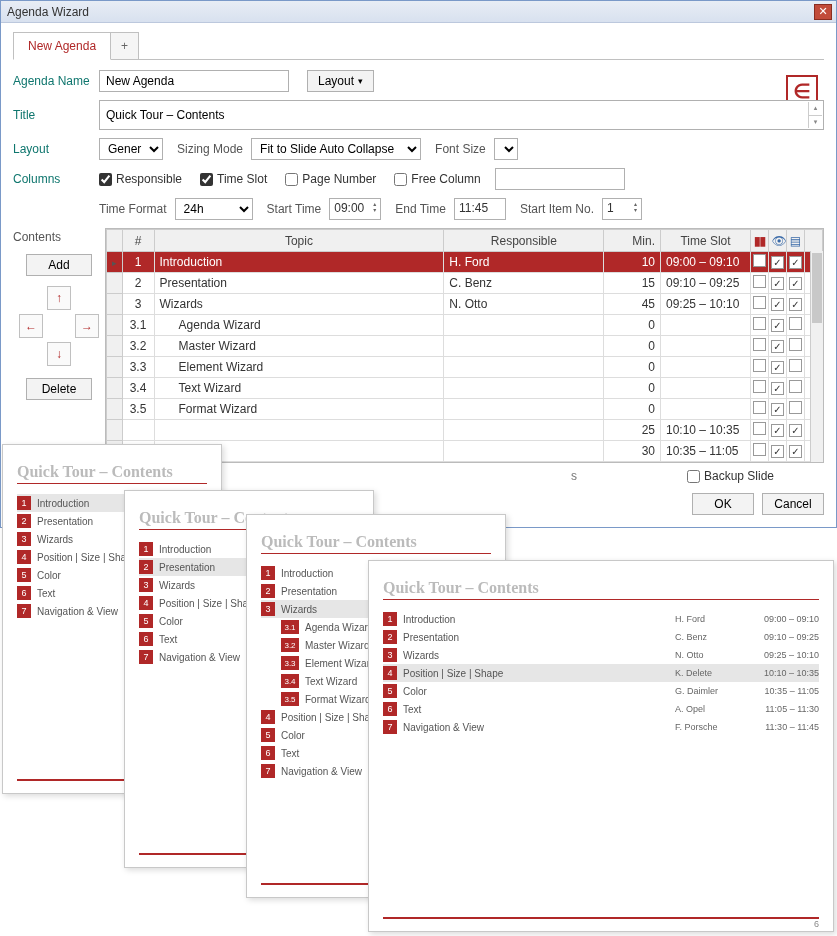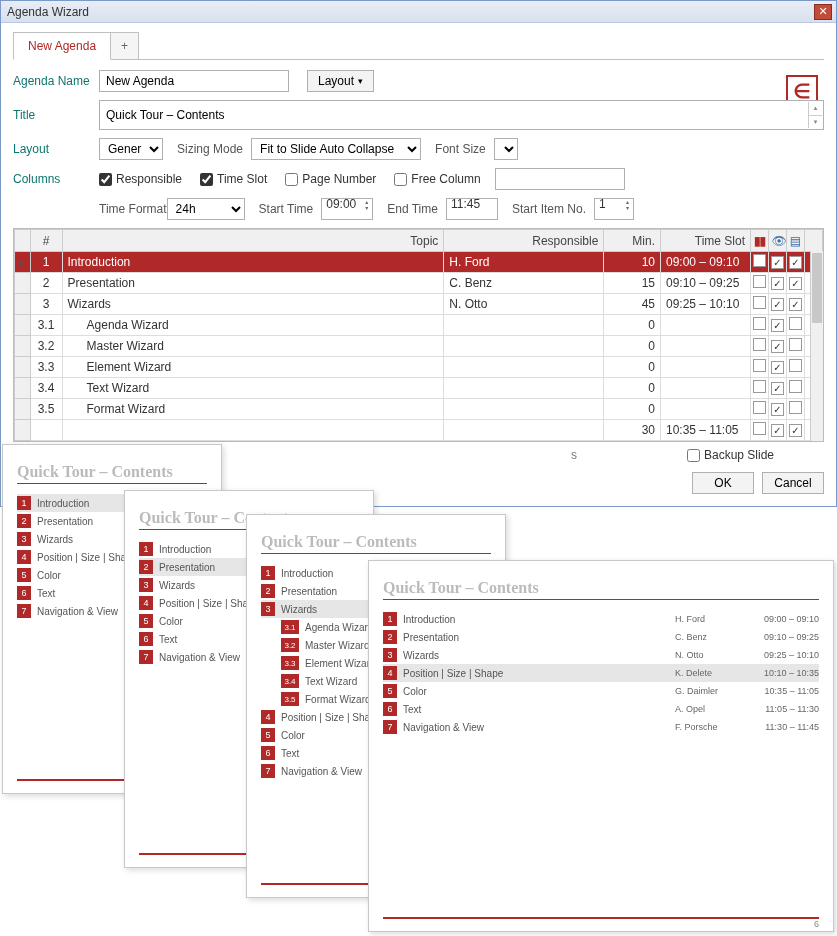--- a/index.html
+++ b/index.html
@@ -32,39 +32,39 @@
 .big-input .stepper { position: absolute; right: 1px; top: 1px; bottom: 1px; width: 14px; display: flex; flex-direction: column; }
 .big-input .stepper span { flex: 1; border-left: 1px solid #ccc; display: flex; align-items: center; justify-content: center; font-size: 7px; color: #888; cursor: pointer; }
 .big-input .stepper span:first-child { border-bottom: 1px solid #ccc; }
 
 .inline-label { margin: 0 8px 0 14px; color: #555; }
 .inline-label:first-child { margin-left: 0; }
 
 .checkbox { display: inline-flex; align-items: center; margin-right: 18px; cursor: pointer; }
 .checkbox input { margin-right: 4px; accent-color: #333; }
 
-.num-input { width: 52px; border: 1px solid #b0b0b0; height: 22px; padding: 8px 4px; font-size: 12px; position: relative; display: inline-flex; align-items: flex-end; }
+.num-input { width: 52px; border: 1px solid #b0b0b0; height: 22px; padding: 2px 4px; font-size: 12px; position: relative; display: inline-flex; align-items: flex-start; }
 .num-input .spin { margin-left: auto; display: flex; flex-direction: column; font-size: 6px; line-height: 6px; color: #666; }
 
 
 .contents-area { display: flex; }
 .contents-side { width: 92px; padding-top: 2px; }
 .contents-side .side-label { color: #555; margin-bottom: 10px; }
 .side-btn { display: block; width: 66px; margin: 0 auto 10px auto; }
 .arrows { display: grid; grid-template-columns: 24px 24px 24px; grid-template-rows: 24px 24px 24px; gap: 4px; justify-content: center; margin: 6px 0 12px 0; }
 .arrow-btn { border: 1px solid #c0c0c0; background: #fafafa; display: flex; align-items: center; justify-content: center; cursor: pointer; color: #b02828; font-size: 12px; }
 .arrow-up { grid-column: 2; grid-row: 1; }
 .arrow-left { grid-column: 1; grid-row: 2; }
 .arrow-right { grid-column: 3; grid-row: 2; }
 .arrow-down { grid-column: 2; grid-row: 3; }
 
 
 .grid-wrap { flex: 1; border: 1px solid #bbb; position: relative; }
 .grid { width: 100%; border-collapse: collapse; font-size: 12px; }
-.grid th { background: #f0f0f0; border: 1px solid #ccc; padding: 3px 5px; text-align: right; font-weight: normal; color: #444; height: 22px; }
+.grid th { background: #f0f0f0; border: 1px solid #ccc; padding: 3px 5px; text-align: center; font-weight: normal; color: #444; height: 22px; }
 .grid td { border: 1px solid #ddd; padding: 3px 5px; height: 20px; }
 .grid .num-col { width: 32px; text-align: center; }
 .grid .topic-col { }
 .grid .resp-col { width: 160px; }
 .grid .min-col { width: 36px; text-align: right; padding-left: 28px; }
 .grid .ts-col { width: 90px; }
 .grid .icon-col { width: 18px; text-align: center; padding: 2px; }
 .grid tr.selected td { background: #b02828; color: #fff; }
 .grid tr.sub td.topic-col { padding-left: 24px; }
 .grid .row-hdr { width: 14px; background: #f0f0f0; border: 1px solid #ccc; }
@@ -171,21 +171,21 @@
         </label>
       <label class="checkbox" style="margin-right:14px">
           <input type="checkbox" style="">
           <span>Free Column</span>
         </label>
       <input class="text-input" style="width: 130px;">
     </div>
 
     <div class="form-row">
       <span class="form-label"></span>
-      <span style="color:#555;">Time Format</span>
+      <span style="color:#555;margin-right:8px">Time Format</span>
       <select class="mini" style="width:78px"><option>24h</option></select>
       <span class="inline-label">Start Time</span>
       <span class="num-input">
           <span>09:00</span>
           <span class="spin">
             <span>▴</span>
             <span>▾</span>
           </span>
         </span>
       <span class="inline-label">End Time</span>
@@ -196,20 +196,31 @@
       <span class="num-input" style="width:40px">
           <span>1</span>
           <span class="spin">
             <span>▴</span>
             <span>▾</span>
           </span>
         </span>
     </div>
 
     <div class="contents-area">
+      <div class="contents-side">
+        <div class="side-label">Contents</div>
+        <button class="btn side-btn">Add</button>
+        <div class="arrows">
+          <div class="arrow-btn arrow-up">↑</div>
+          <div class="arrow-btn arrow-left">←</div>
+          <div class="arrow-btn arrow-right">→</div>
+          <div class="arrow-btn arrow-down">↓</div>
+        </div>
+        <button class="btn side-btn">Delete</button>
+      </div>
 
       <div style="flex:1">
         <div class="grid-wrap">
           <table class="grid">
             <thead>
               <tr>
                 <th class="row-hdr"></th>
                 <th class="num-col">#</th>
                 <th class="topic-col">Topic</th>
                 <th class="resp-col">Responsible</th>
@@ -316,20 +327,32 @@
                   <td class="icon-col"><span class="cell-check"></span></td>
                   <td class="icon-col"><span class="cell-check on"></span></td>
                   <td class="icon-col"><span class="cell-check"></span></td>
                   <td class="icon-col"></td>
                 </tr>
                 <tr>
                   <td class="row-hdr"></td>
                   <td class="num-col"></td>
                   <td class="topic-col"></td>
                   <td class="resp-col"></td>
+                  <td class="min-col">25</td>
+                  <td class="ts-col">10:10 – 10:35</td>
+                  <td class="icon-col"><span class="cell-check"></span></td>
+                  <td class="icon-col"><span class="cell-check on"></span></td>
+                  <td class="icon-col"><span class="cell-check on"></span></td>
+                  <td class="icon-col"></td>
+                </tr>
+                <tr>
+                  <td class="row-hdr"></td>
+                  <td class="num-col"></td>
+                  <td class="topic-col"></td>
+                  <td class="resp-col"></td>
                   <td class="min-col">30</td>
                   <td class="ts-col">10:35 – 11:05</td>
                   <td class="icon-col"><span class="cell-check"></span></td>
                   <td class="icon-col"><span class="cell-check on"></span></td>
                   <td class="icon-col"><span class="cell-check on"></span></td>
                   <td class="icon-col"></td>
                 </tr>
               </tbody>
           </table>
           <div class="scrollbar-v">

